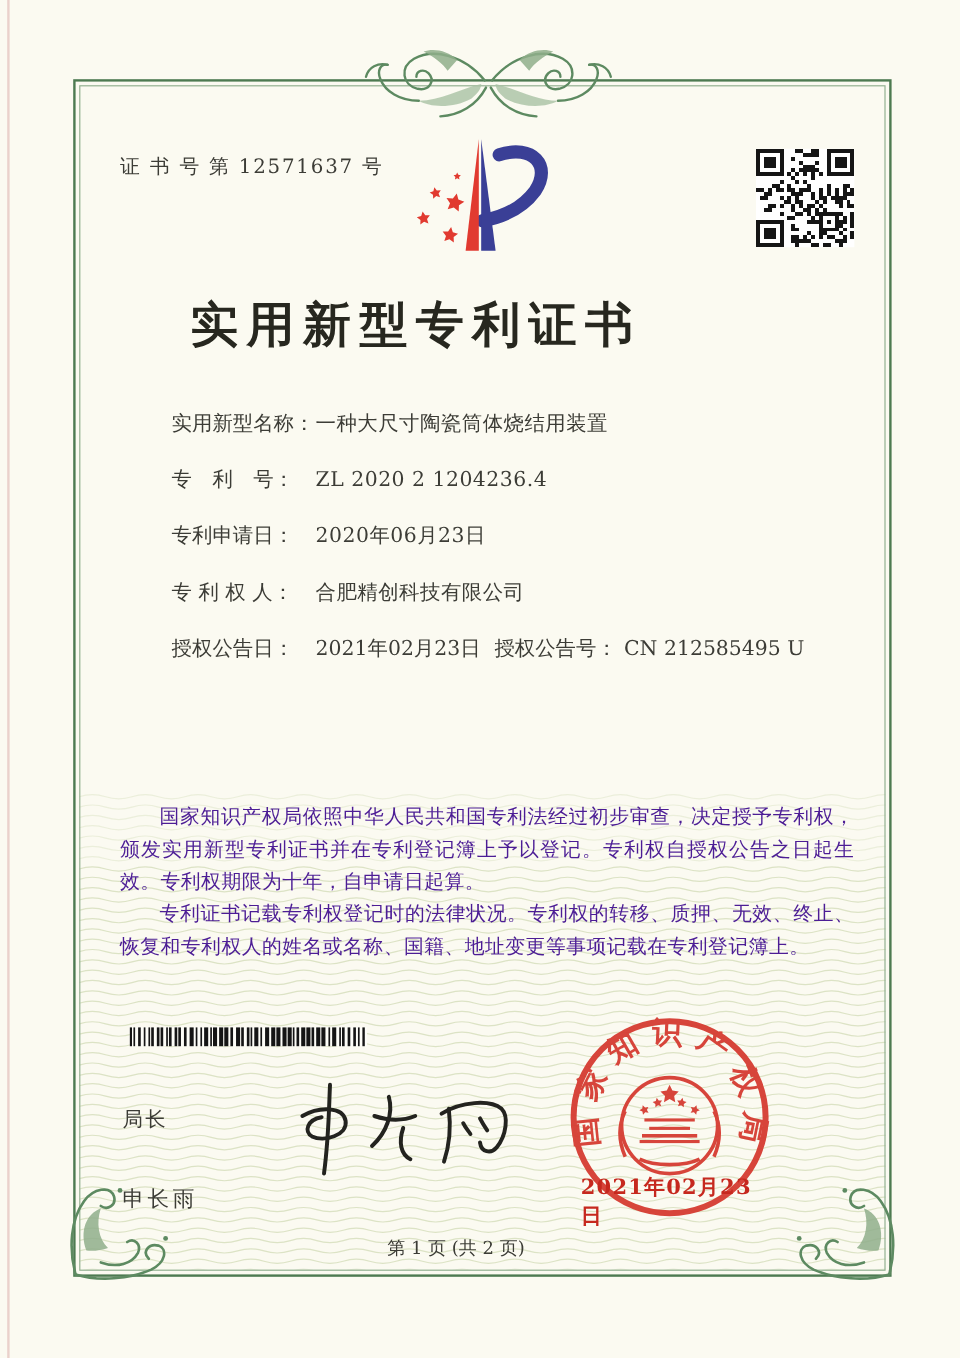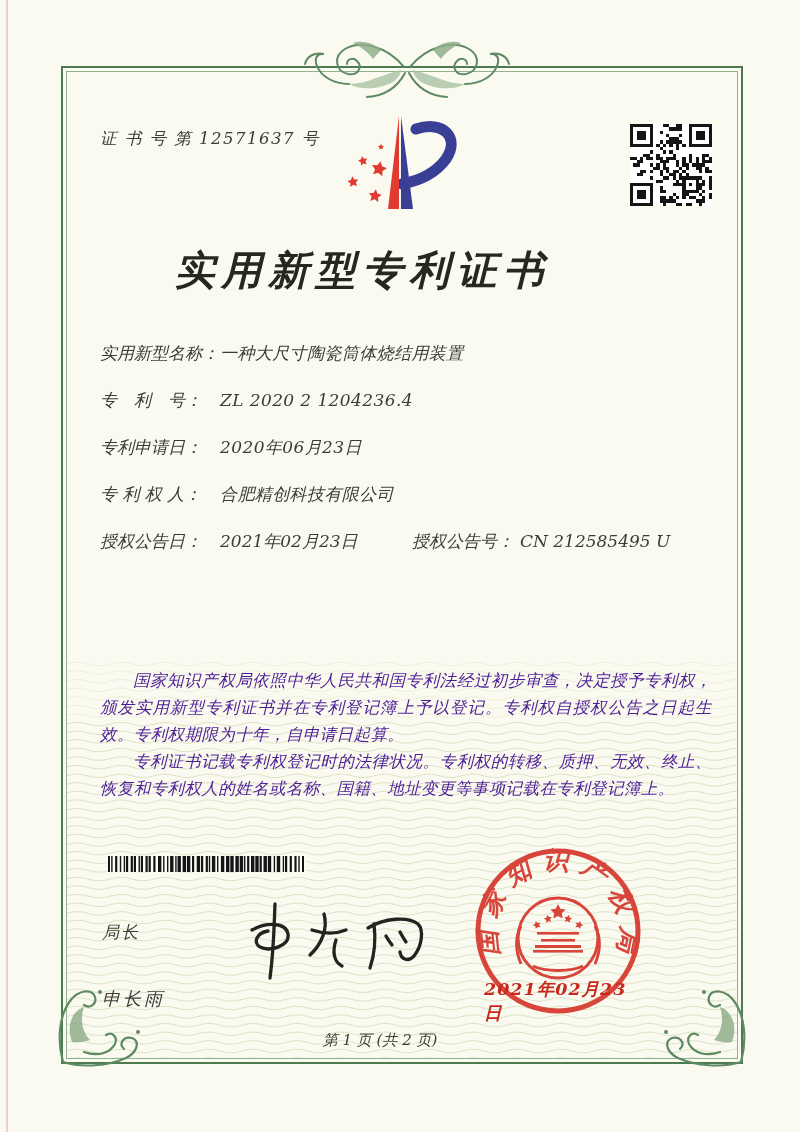--- a/index.html
+++ b/index.html
@@ -2,32 +2,32 @@
 <html style="--paper: #fbfaf1; --frame-green: #4d7a51; --frame-green-light: #93b191; --ornament-green: #5d8a61; --wave-green: #cfd9b2; --text-dark: #3c3c36; --seal-red: #d5382e; --date-red: #c6281e; --logo-red: #e13a30; --logo-blue: #3a3f96;"><head>
 <meta charset="utf-8">
 <style>
   :root{
     --paper:#fbfaf1; --frame-green:#4d7a51; --frame-green-light:#93b191;
     --ornament-green:#5d8a61; --wave-green:#cfd9b2; --text-dark:#3c3c36;
     --seal-red:#d5382e; --date-red:#c6281e; --logo-red:#e13a30; --logo-blue:#3a3f96;
   }
   html,body{margin:0;padding:0;}
   body{width:800px;height:1132px;font-family:"DejaVu Serif",serif;background:#e9e7de;}
-  .page{position:relative;width:800px;height:1132px;background:var(--paper);overflow:hidden;font-style:italic;}
+  .page{position:relative;width:800px;height:1132px;background:var(--paper);overflow:hidden;}
   .edge-line{position:absolute;left:6px;top:0;bottom:0;width:2px;background:rgba(213,160,158,.45);}
   .frame-outer{position:absolute;left:61px;top:66px;width:678px;height:994px;border:2px solid var(--frame-green);}
   .frame-inner{position:absolute;left:66px;top:71px;width:670px;height:986px;border:1px solid var(--frame-green-light);}
   svg{display:block;}
   .abs{position:absolute;}
   .cert-no{left:100px;top:128px;font-size:16.5px;letter-spacing:1.5px;color:var(--text-dark);}
   .title{left:0;top:243px;width:693px;text-align:center;font-size:40px;font-weight:700;
-         letter-spacing:7px;color:#27271f;margin:0;padding-left:16px;}
+         letter-spacing:7px;color:#27271f;margin:0;}
   .fields{left:100px;top:341px;width:612px;color:var(--text-dark);}
   .frow{display:flex;align-items:flex-start;font-size:17px;line-height:24px;margin-bottom:23px;}
-  .flabel{width:120px;flex:none;white-space:pre;}
+  .flabel{width:120px;flex:none;white-space:pre;margin-left:43px;}
   .fvalue{flex:1;letter-spacing:.4px;}
   .frow.addr{line-height:28px;margin-bottom:3px;}
   .frow.addr .fvalue{max-width:447px;}
   .grant{display:flex;font-size:17px;line-height:24px;}
   .gpair1{display:flex;width:312px;}
   .gpair2{display:flex;}
   .paras{left:100px;top:667px;width:612px;color:#4c1d95;font-size:16.5px;line-height:27px;
          text-align:justify;letter-spacing:.4px;}
   .paras p{margin:0;text-indent:2em;}
   .signer-title{left:102px;top:921px;font-size:17px;color:var(--text-dark);letter-spacing:2px;}

